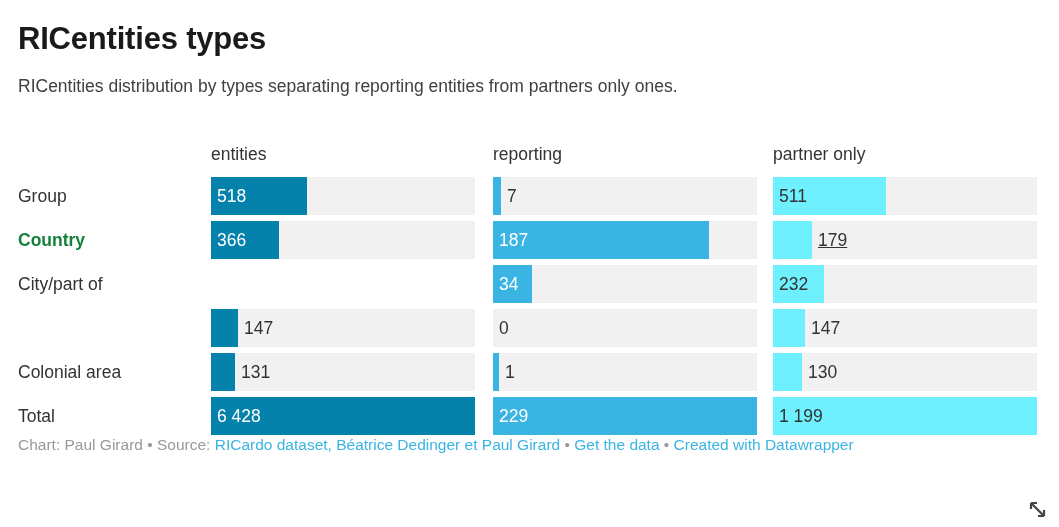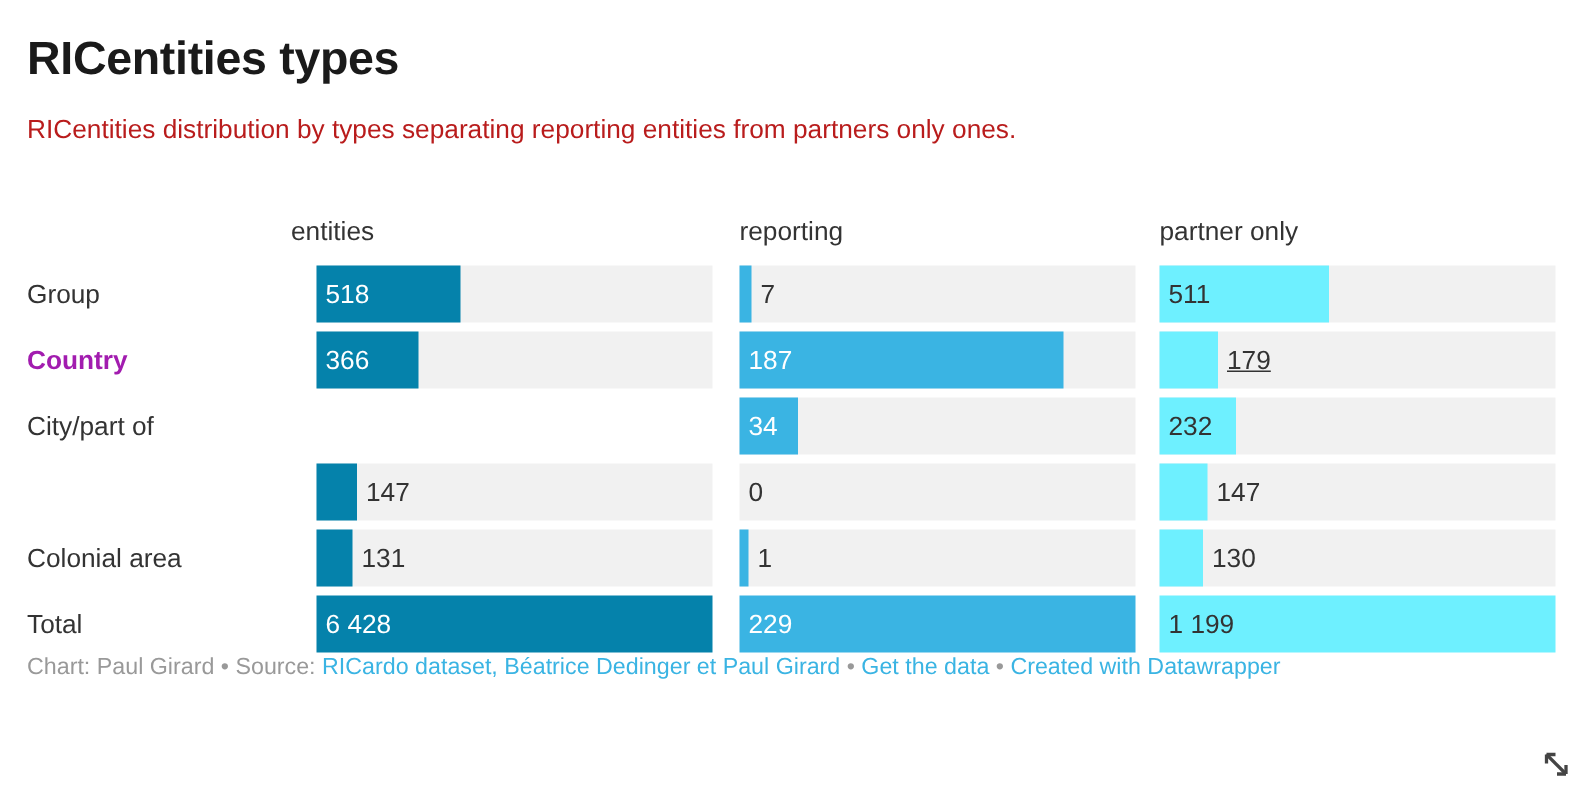--- a/index.html
+++ b/index.html
@@ -30,21 +30,21 @@
     color: #1a1a1a;
     line-height: 1.1;
     letter-spacing: -0.2px;
     padding-top: 22px;
     margin: 0;
   }
 
   .chart-subtitle {
     font-size: 17.5px;
     font-weight: normal;
-    color: #b91c1c;
+    color: #404040;
     line-height: 1.3;
     margin: 0;
     padding-top: 19px;
   }
 
   
   .table-wrap {
     position: absolute;
     left: 18px;
     top: 144px;
@@ -77,21 +77,21 @@
     left: 0;
     top: 0;
     height: 44px;
     line-height: 44px;
     font-size: 17.5px;
     color: #333333;
     white-space: nowrap;
   }
   .row-label.is-bold {
     font-weight: bold;
-    color: #a21caf;
+    color: #15803d;
   }
 
   .cell {
     position: absolute;
     top: 3px;
     height: 38px;
   }
 
   .track {
     position: absolute;
@@ -159,21 +159,21 @@
 </head>
 <body>
 
 <div class="chart-root">
 
   <h1 class="chart-title">RICentities types</h1>
   <p class="chart-subtitle">RICentities distribution by types separating reporting entities from partners only ones.</p>
 
   <div class="table-wrap">
     <div class="col-headers" id="col-headers">
-        <div class="col-header" style="left: 176px;">entities</div>
+        <div class="col-header" style="left: 193px;">entities</div>
         <div class="col-header" style="left: 475px;">reporting</div>
         <div class="col-header" style="left: 755px;">partner only</div>
       </div>
     <div class="rows" id="rows">
         <div class="data-row">
           <div class="row-label">Group</div>
           <div class="cell" style="left: 193px; width: 264px;">
             <div class="track"></div>
             <div class="bar" style="width: 96px; background: rgb(5, 130, 171);"></div>
             <div class="bar-value inside">518</div>

